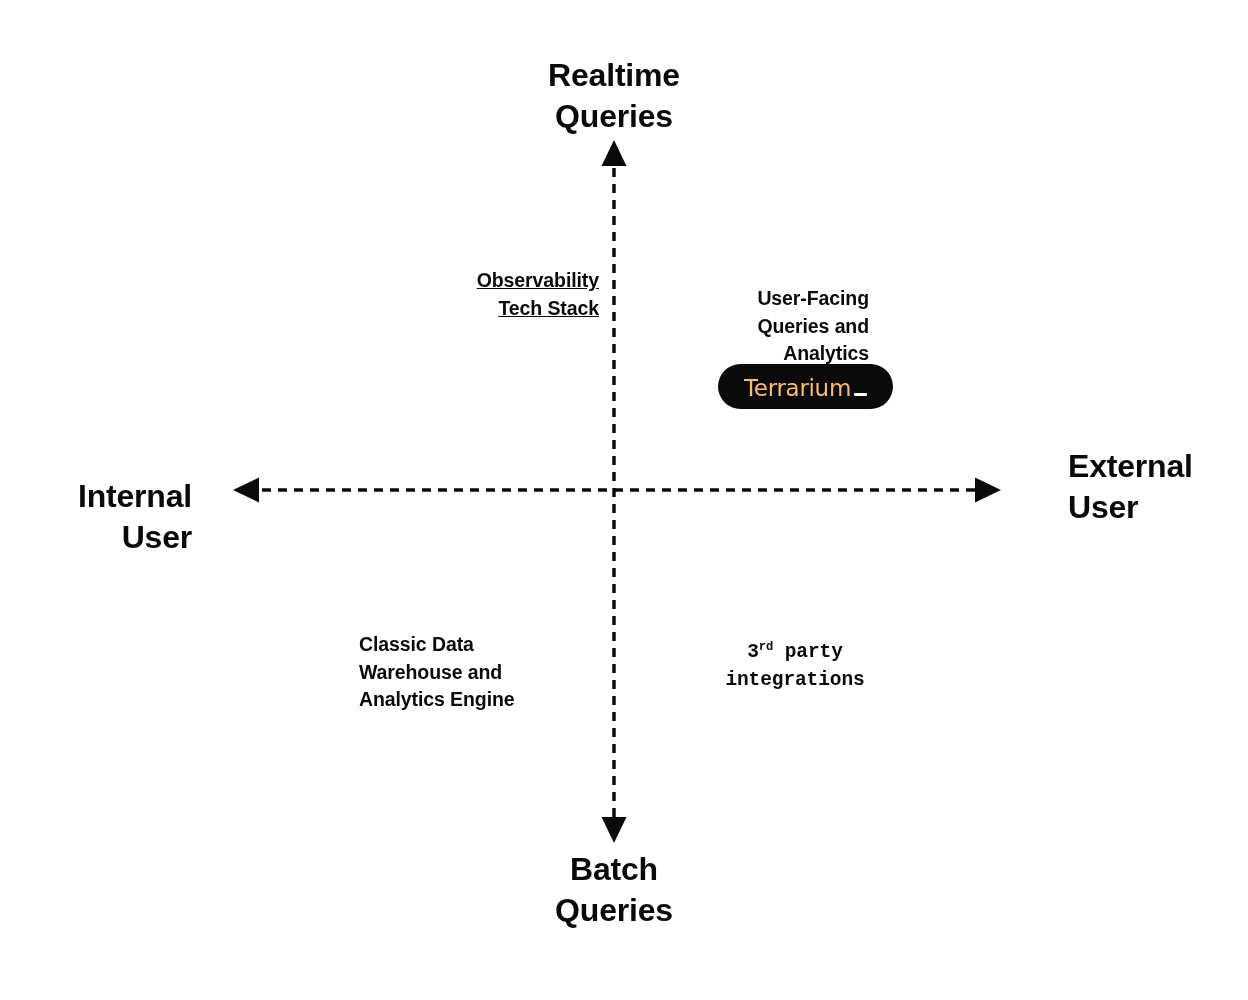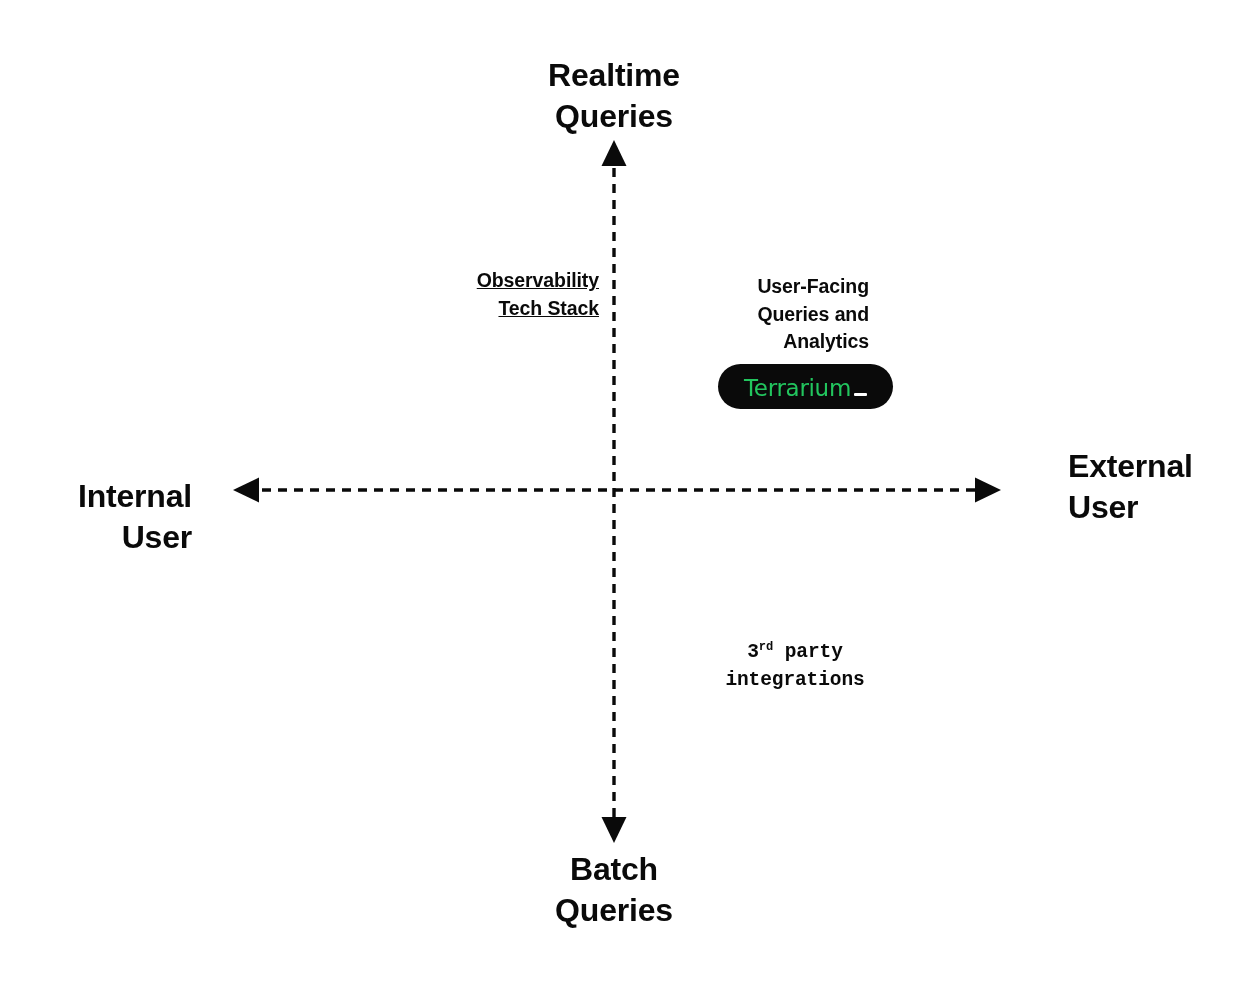--- a/index.html
+++ b/index.html
@@ -73,21 +73,21 @@
   }
   #quad-q2 {
     left: 359px;
     top: 267px;
     width: 240px;
     text-align: right;
     text-decoration: underline;
   }
   #quad-q1 {
     left: 668px;
-    top: 273px;
+    top: 285px;
     width: 201px;
     text-align: right;
   }
   #quad-q3 {
     left: 359px;
     top: 631px;
     width: 250px;
     text-align: left;
   }
   #quad-q4 {
@@ -111,21 +111,21 @@
     height: 45px;
     background: #0a0a0a;
     border-radius: 23px;
     display: flex;
     align-items: center;
     justify-content: center;
   }
   #brand-pill .wordmark {
     display: flex;
     align-items: baseline;
-    color: #22c55e;
+    color: #fdba74;
     font-family: "DejaVu Sans", sans-serif;
     font-weight: 400;
     font-size: 23px;
     letter-spacing: -0.3px;
     transform: translateY(1px);
   }
   #brand-pill .wordmark .cursor {
     display: inline-block;
     width: 13px;
     height: 3px;
@@ -164,20 +164,23 @@
   <div class="axis-label" id="label-right">External
 User</div>
 
   <div class="quad-label" id="quad-q2">Observability
 Tech Stack</div>
 
   <div class="quad-label" id="quad-q1">User-Facing
 Queries and
 Analytics</div>
 
+  <div class="quad-label" id="quad-q3">Classic Data
+Warehouse and
+Analytics Engine</div>
 
   <div class="quad-label" id="quad-q4"><span>3</span><sup>rd</sup><span> party
 integrations</span></div>
 
   <div id="brand-pill">
     <span class="wordmark">
       <span>Terrarium</span>
       <span class="cursor"></span>
     </span>
   </div>

